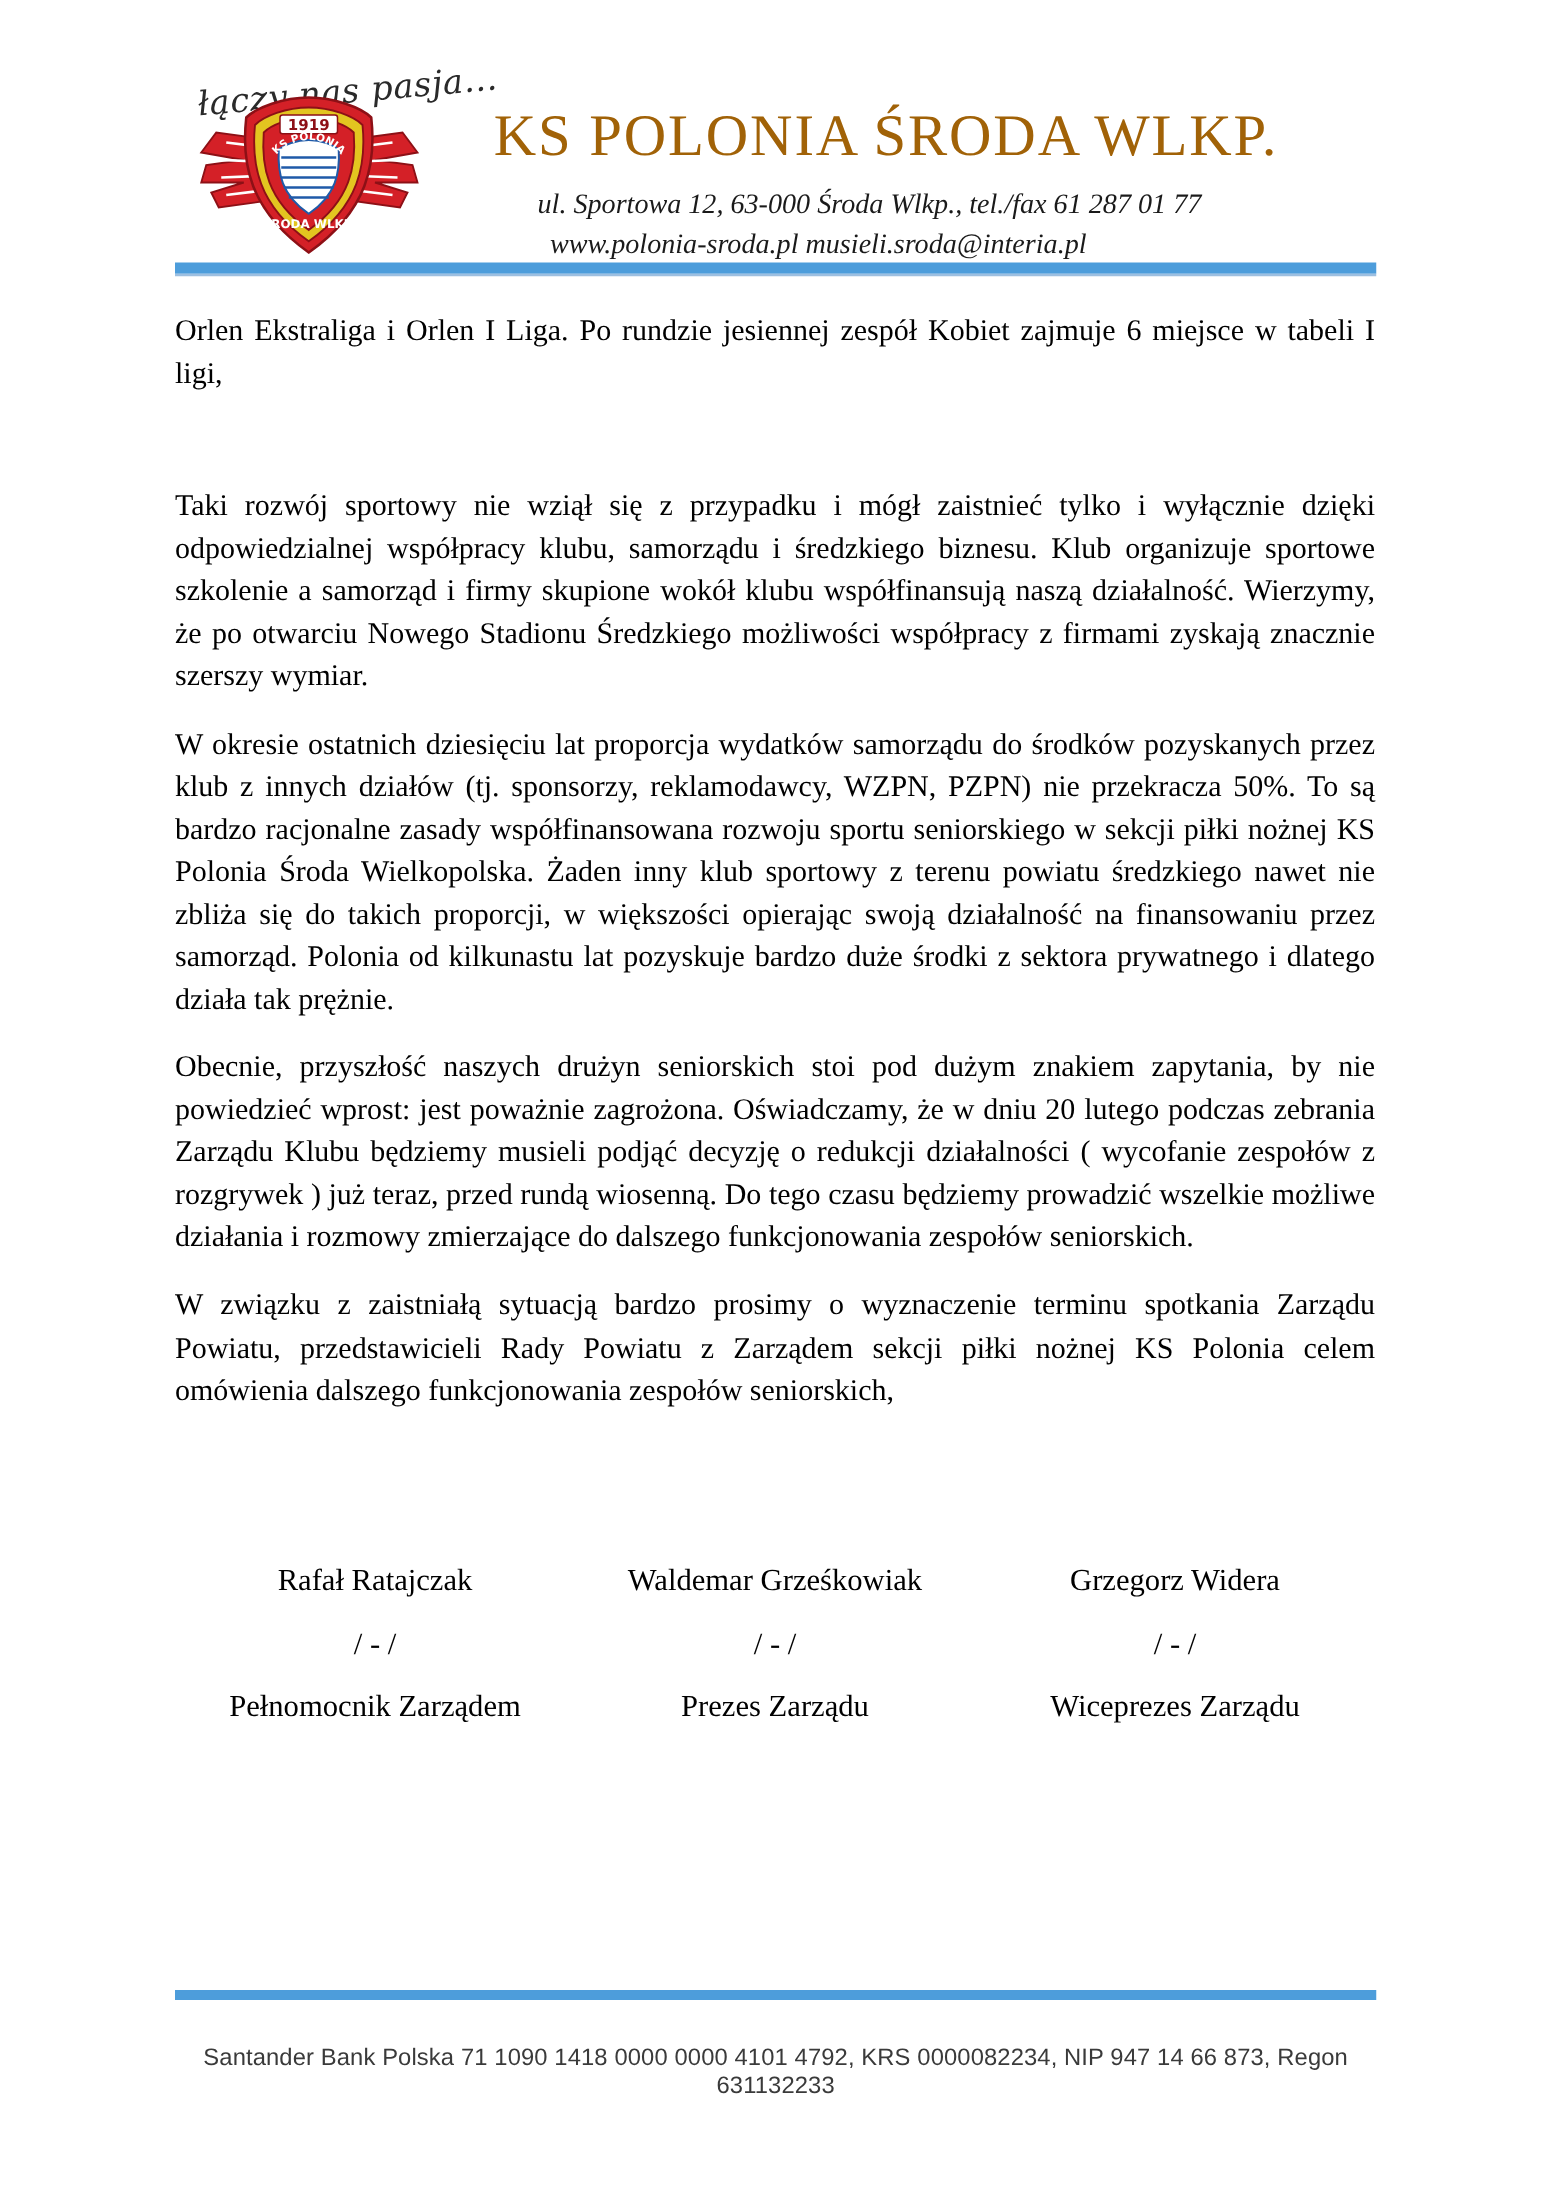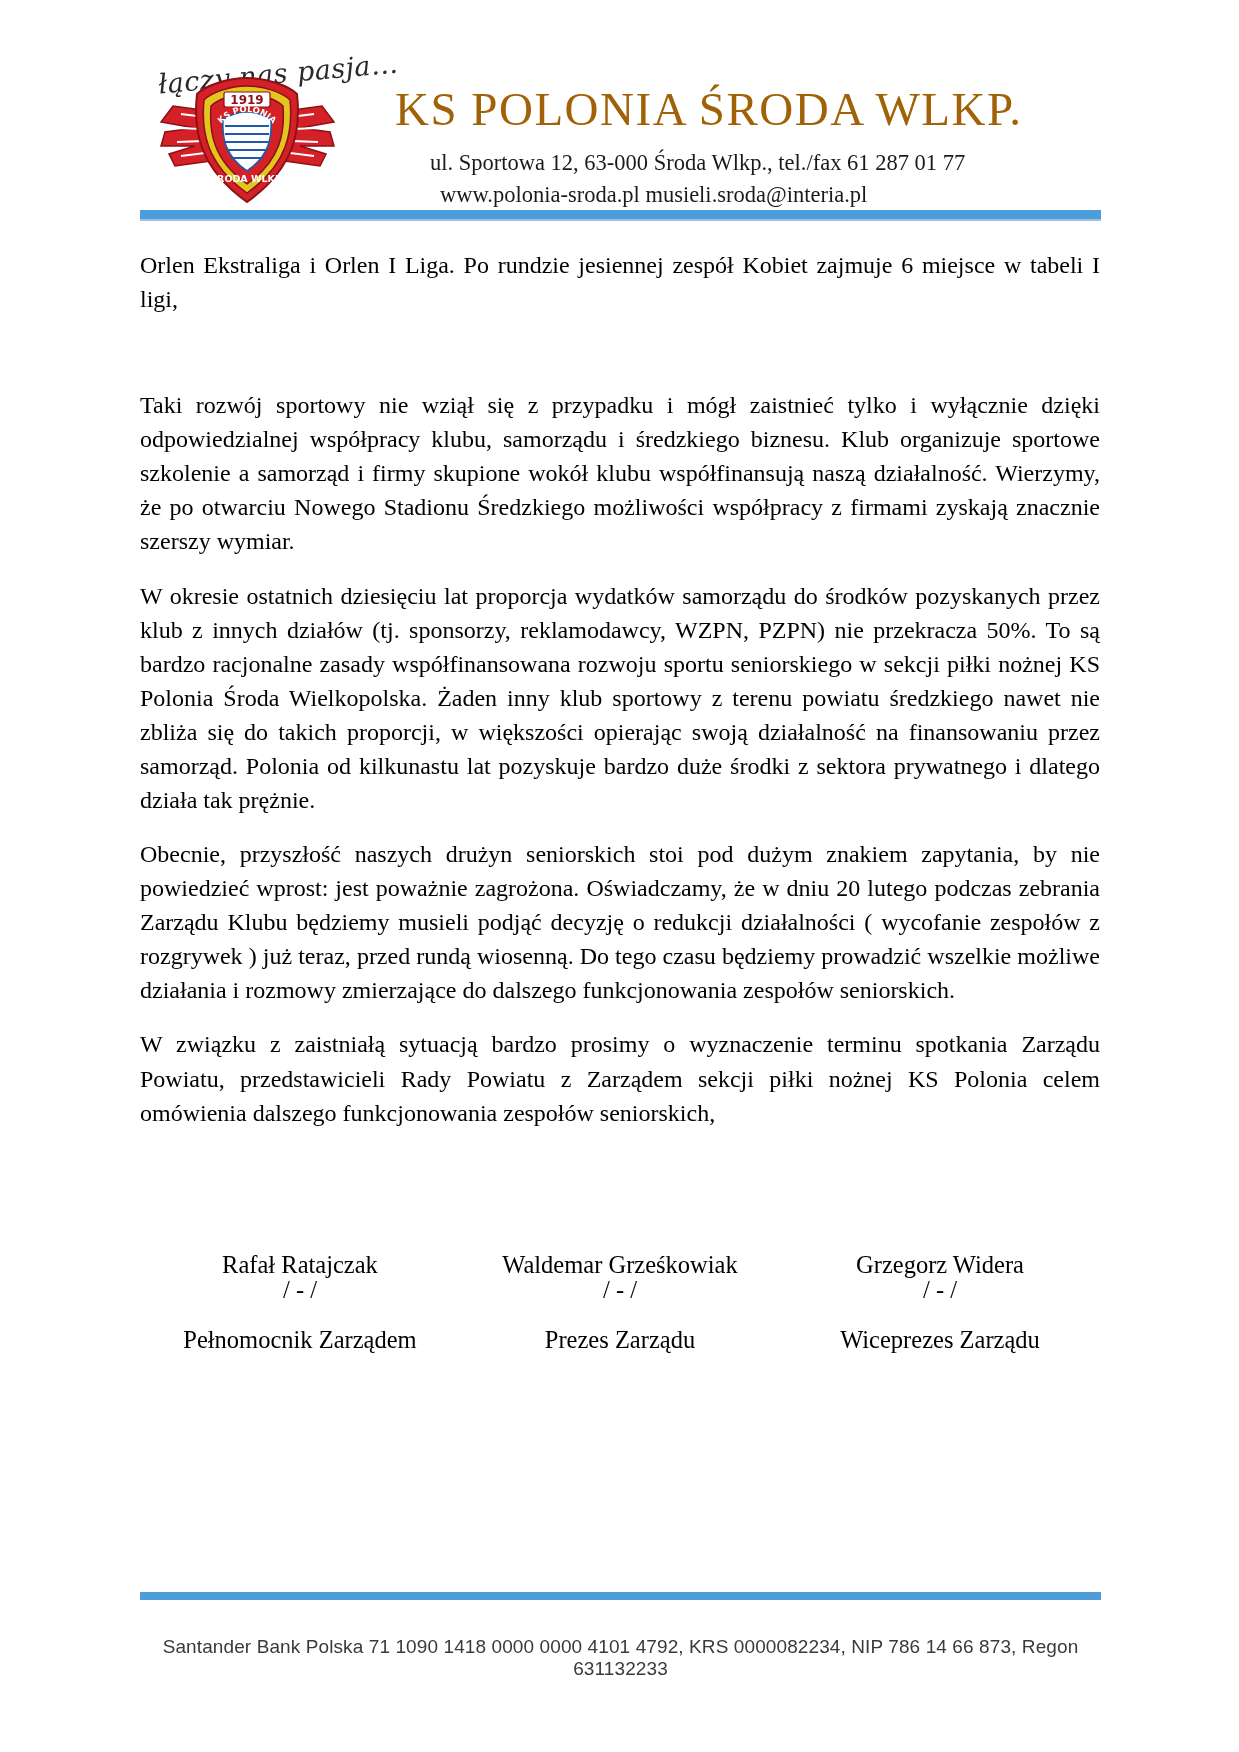--- a/index.html
+++ b/index.html
@@ -61,20 +61,21 @@
     color: #a16207;
     white-space: nowrap;
   }
   .addr-line1, .addr-line2 {
     position: absolute;
     left: 265px;
     font-family: "Liberation Serif", serif;
     font-size: 22.5px;
     color: #1a1a1a;
     white-space: nowrap;
+    font-style: italic;
   }
   .addr-line1 { top: 110px; left: 290px; }
   .addr-line2 { top: 142px; left: 300px; }
 
   .rule-top {
     position: absolute;
     left: 140px;
     right: 138px;
     top: 210px;
     height: 9px;
@@ -115,21 +116,21 @@
     width: 960px;
     display: flex;
     justify-content: space-between;
   }
   .sig-col {
     flex: 1 1 0;
     text-align: center;
     font-size: 24.5px;
     line-height: 1.0;
   }
-  .sig-name { }
+  .sig-name { margin-bottom: 26px; }
   .sig-slash { margin-bottom: 26px; }
   .sig-role { }
 
   
   .rule-bottom {
     position: absolute;
     left: 140px;
     right: 138px;
     top: 1592px;
     height: 8px;
@@ -226,15 +227,15 @@
       <div class="sig-role">Prezes Zarządu</div>
     </div>
     <div class="sig-col">
       <div class="sig-name">Grzegorz Widera</div>
       <div class="sig-slash">/ - /</div>
       <div class="sig-role">Wiceprezes Zarządu</div>
     </div>
   </div>
 
   <div class="rule-bottom"></div>
-  <div class="footer-text">Santander Bank Polska 71 1090 1418 0000 0000 4101 4792, KRS 0000082234, NIP 786 14 66 873, Regon 631132233</div>
+  <div class="footer-text">Santander Bank Polska 71 1090 1418 0000 0000 4101 4792, KRS 0000082234, NIP 947 14 66 873, Regon 631132233</div>
 
 </div>
 
 </body></html>

